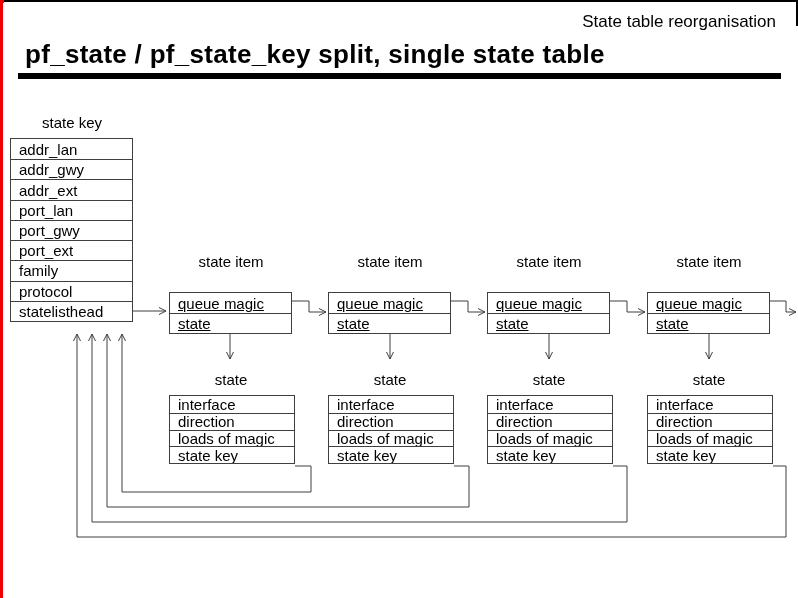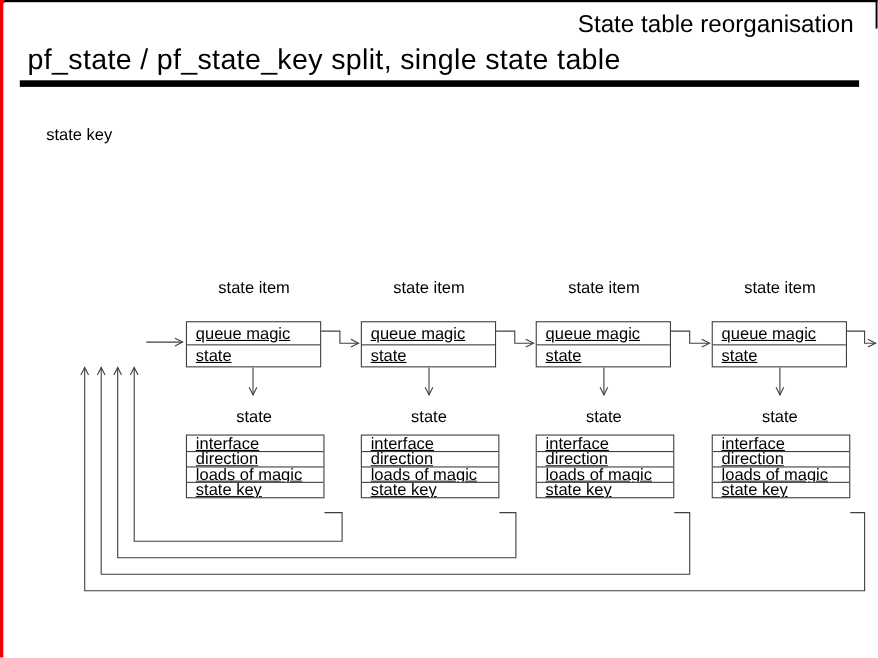--- a/index.html
+++ b/index.html
@@ -7,42 +7,42 @@
     position:relative;width:798px;height:598px;background:#ffffff;overflow:hidden;
     font-family:"Liberation Sans", sans-serif;color:#000;
   }
   .edge{position:absolute;}
   .edge-left{left:0;top:0;width:3px;height:598px;background:#ee0000;}
   .edge-top{left:0;top:0;width:798px;height:2px;background:#000;}
   .edge-top-corner{left:0;top:0;width:4px;height:3px;background:#ee0000;}
   .edge-top-right-tick{left:796px;top:0;width:2px;height:26px;background:#000;}
 
   .slide-label{
-    position:absolute;top:11px;right:22px;font-size:22px;line-height:22px;
+    position:absolute;top:11px;right:22px;font-size:17px;line-height:22px;
     white-space:nowrap;
   }
   .slide-title{
     position:absolute;top:38px;left:25px;font-size:26px;line-height:32px;
-    letter-spacing:0.3px;white-space:nowrap;font-weight:400;
+    letter-spacing:0.3px;white-space:nowrap;font-weight:700;
   }
   .title-rule{position:absolute;top:73px;left:18px;width:763px;height:6px;background:#000;}
 
   .vtable{
     position:absolute;border:1px solid #3f3f3f;background:#fff;
     display:grid;box-sizing:border-box;
   }
   .vtable .row{
     display:flex;align-items:center;padding-left:8px;font-size:15px;
     white-space:nowrap;overflow:hidden;
   }
   .vtable .row + .row{border-top:1px solid #3f3f3f;}
 
   .statekey-table{left:10px;top:138px;width:123px;height:184px;grid-template-rows:repeat(9,1fr);}
   .item-table{top:292px;width:123px;height:42px;grid-template-rows:repeat(2,1fr);text-decoration:underline;}
-  .state-table{top:395px;width:126px;height:58px;grid-template-rows:repeat(4,1fr);text-decoration:underline;}
+  .state-table{top:395px;width:126px;height:69px;grid-template-rows:repeat(4,1fr);}
 
   .it-1{left:169px;} .it-2{left:328px;} .it-3{left:487px;} .it-4{left:647px;}
   .st-1{left:169px;} .st-2{left:328px;} .st-3{left:487px;} .st-4{left:647px;}
 
   .box-label{
     position:absolute;width:124px;text-align:center;font-size:15px;line-height:17px;
     white-space:nowrap;
   }
   .lbl-statekey{left:10px;top:114px;}
   .lbl-item{top:253px;}
@@ -60,20 +60,31 @@
   <div class="edge edge-top"></div>
   <div class="edge edge-left"></div>
   <div class="edge edge-top-corner"></div>
   <div class="edge edge-top-right-tick"></div>
 
   <div class="slide-label">State table reorganisation</div>
   <div class="slide-title">pf_state / pf_state_key split, single state table</div>
   <div class="title-rule"></div>
 
   <div class="box-label lbl-statekey">state key</div>
+  <div class="vtable statekey-table">
+    <div class="row">addr_lan</div>
+    <div class="row">addr_gwy</div>
+    <div class="row">addr_ext</div>
+    <div class="row">port_lan</div>
+    <div class="row">port_gwy</div>
+    <div class="row">port_ext</div>
+    <div class="row">family</div>
+    <div class="row">protocol</div>
+    <div class="row">statelisthead</div>
+  </div>
 
   <div class="box-label lbl-item lx-1">state item</div>
   <div class="box-label lbl-item lx-2">state item</div>
   <div class="box-label lbl-item lx-3">state item</div>
   <div class="box-label lbl-item lx-4">state item</div>
 
   <div class="vtable item-table it-1">
     <div class="row">queue magic</div>
     <div class="row">state</div>
   </div>

